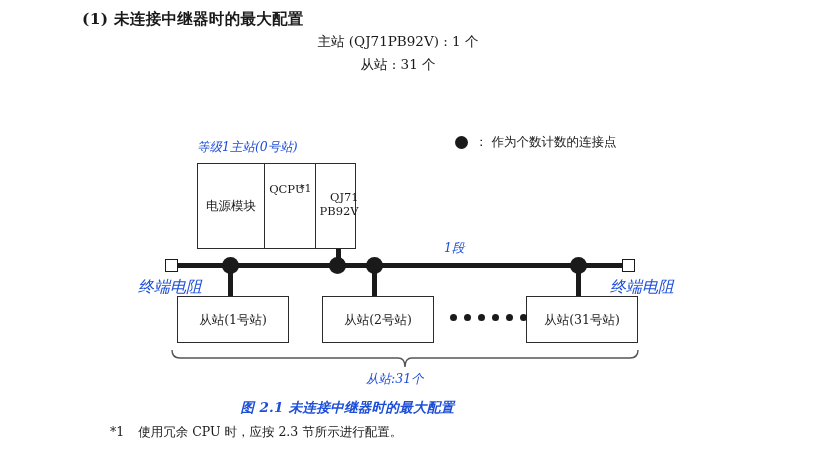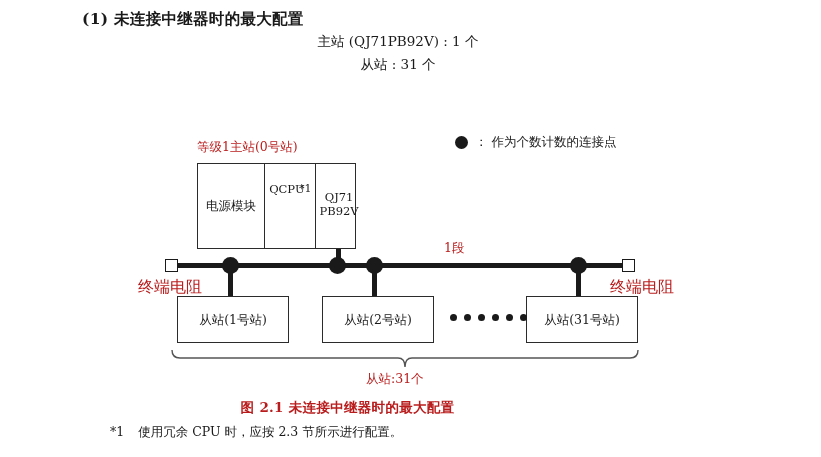--- a/index.html
+++ b/index.html
@@ -45,22 +45,23 @@
     top: 0;
     width: 821px;
     height: 457px;
     pointer-events: none;
   }
   #diagram * { pointer-events: auto; }
 
   .dwg-text {
     position: absolute;
     font-family: "DejaVu Serif", "Liberation Serif", serif;
-    color: #b91c1c;
+    color: #1d4ed8;
     white-space: nowrap;
+    font-style: italic;
   }
 
   
   #legend {
     position: absolute;
     left: 455px;
     top: 134px;
     display: flex;
     align-items: center;
     gap: 7px;
@@ -116,21 +117,21 @@
     right: 3px;
     top: 18px;
     font-size: 11px;
   }
   #pb92v-label {
     position: absolute;
     left: 4px;
     top: 26px;
     font-size: 11.5px;
     line-height: 14px;
-    text-align: center;
+    text-align: right;
   }
 
   
   #bus-line {
     position: absolute;
     left: 172px;
     top: 263px;
     width: 458px;
     height: 5px;
     background: #1a1a1a;

